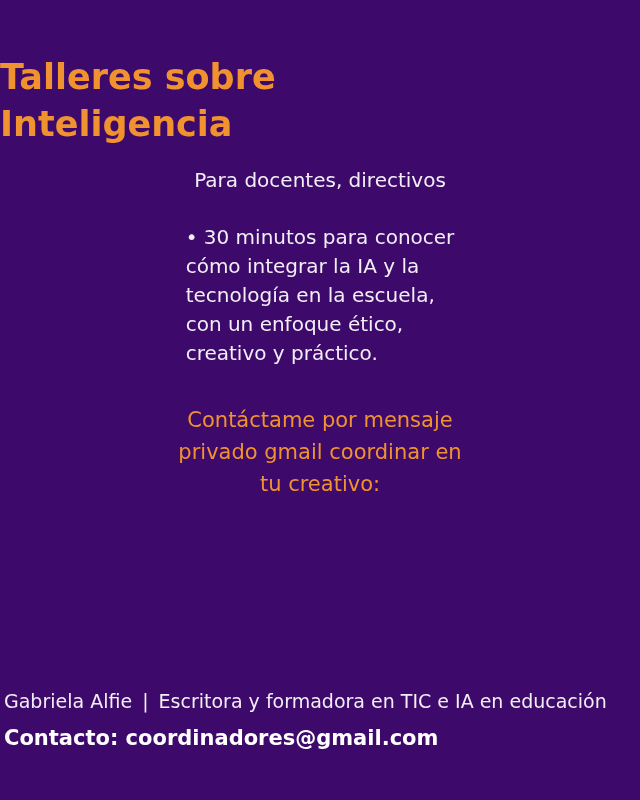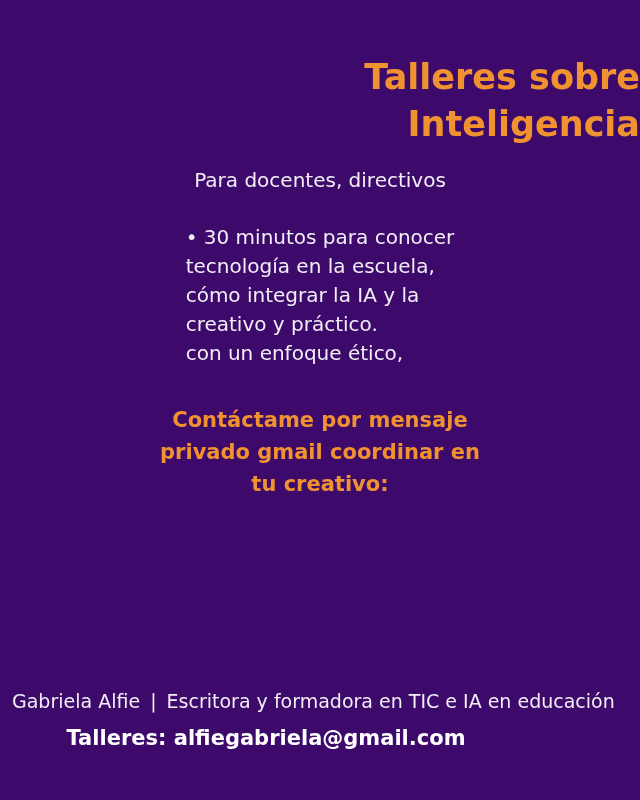--- a/index.html
+++ b/index.html
@@ -19,21 +19,21 @@
     height: 800px;
     position: relative;
     box-sizing: border-box;
     display: flex;
     flex-direction: column;
     align-items: center;
   }
   .title-block {
     width: 640px;
     margin-top: 54px;
-    text-align: right;
+    text-align: left;
   }
   .title-line {
     color: #f0922f;
     font-weight: bold;
     font-size: 35px;
     line-height: 47px;
     letter-spacing: 0px;
     white-space: nowrap;
   }
   .subtitle-block {
@@ -47,29 +47,29 @@
     margin-top: 28px;
     text-align: left;
     color: #f2eef5;
     font-size: 20px;
     line-height: 29px;
   }
   .cta-block {
     margin-top: 36px;
     text-align: center;
     color: #f0922f;
-    font-weight: bold;
+    font-weight: normal;
     font-size: 21px;
     line-height: 32px;
   }
   .footer {
     position: absolute;
-    left: 12px;
+    left: 4px;
     width: 508px;
-    text-align: center;
+    text-align: left;
   }
   .footer-credit {
     top: 690px;
     color: #f2eef5;
     font-size: 19px;
     white-space: nowrap;
   }
   .footer-contact {
     top: 726px;
     color: #ffffff;
@@ -90,33 +90,33 @@
     <div class="title-line">Talleres sobre</div>
     <div class="title-line">Inteligencia</div>
   </div>
 
   <div class="subtitle-block">
     <div>Para docentes, directivos</div>
   </div>
 
   <div class="bullet-block">
     <div>• 30 minutos para conocer</div>
+    <div>cómo integrar la IA y la</div>
     <div>tecnología en la escuela,</div>
-    <div>cómo integrar la IA y la</div>
+    <div>con un enfoque ético,</div>
     <div>creativo y práctico.</div>
-    <div>con un enfoque ético,</div>
   </div>
 
   <div class="cta-block">
     <div>Contáctame por mensaje</div>
     <div>privado gmail coordinar en</div>
     <div>tu creativo:</div>
   </div>
 
   <div class="footer footer-credit">
     <span>Gabriela Alfie</span>
     <span class="sep">|</span>
     <span>Escritora y formadora en TIC e IA en educación</span>
   </div>
 
-  <div class="footer footer-contact">Talleres: alfiegabriela@gmail.com</div>
+  <div class="footer footer-contact">Contacto: coordinadores@gmail.com</div>
 
 </div>
 
 </body></html>

